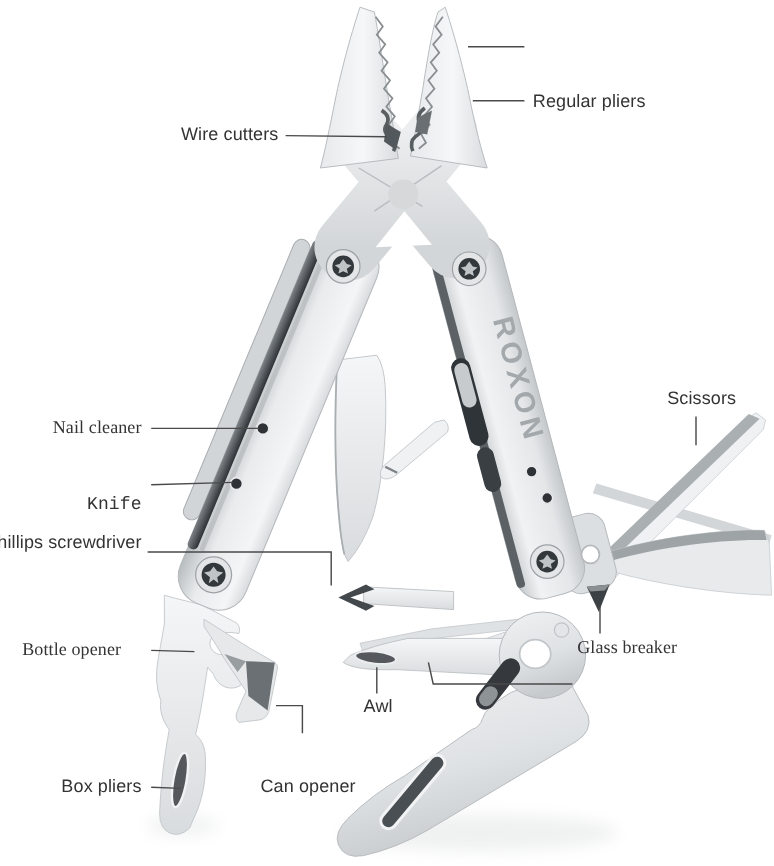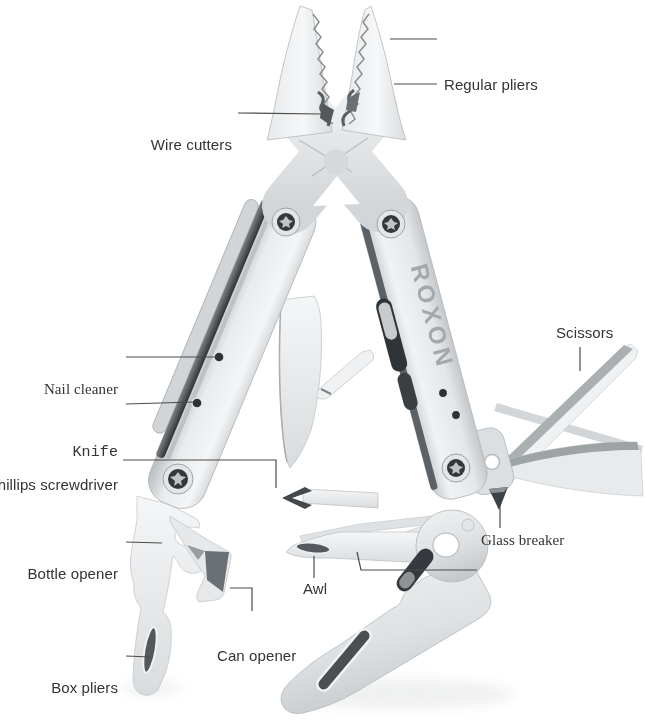--- a/index.html
+++ b/index.html
@@ -5,29 +5,29 @@
   html,body{margin:0;padding:0;background:#ffffff;}
   .stage{
     position:relative;width:645px;height:722px;background:#ffffff;overflow:hidden;
     font-family:"Liberation Sans",sans-serif;
   }
   .stage svg{position:absolute;left:0;top:0;}
   .label{
     position:absolute;font-size:15px;color:#333333;white-space:nowrap;
     letter-spacing:0.1px;line-height:18px;
   }
-  .r{text-align:right;margin-top:32px;}
+  .r{text-align:right;}
   
   #lb-needlenose{left:444px;top:31px;}
   #lb-regular{left:444px;top:76px;}
   #lb-wire{right:413px;top:104px;}
   #lb-nail{right:527px;top:348px;font-family:Liberation Serif, serif;}
   #lb-knife{right:527px;top:412px;font-family:Liberation Mono, monospace;}
   #lb-phillips{right:527px;top:444px;}
-  #lb-bottle{right:527px;top:533px;}
+  #lb-bottle{right:544px;top:533px;font-family:Liberation Serif, serif;}
   #lb-box{right:527px;top:647px;}
   #lb-can{left:217px;top:647px;}
   #lb-awl{left:303px;top:580px;}
   #lb-scissors{left:556px;top:324px;}
   #lb-glass{left:481px;top:531px;font-family:Liberation Serif, serif;}
   #lb-flat{left:481px;top:563px;}
 </style>
 </head>
 <body>
 

